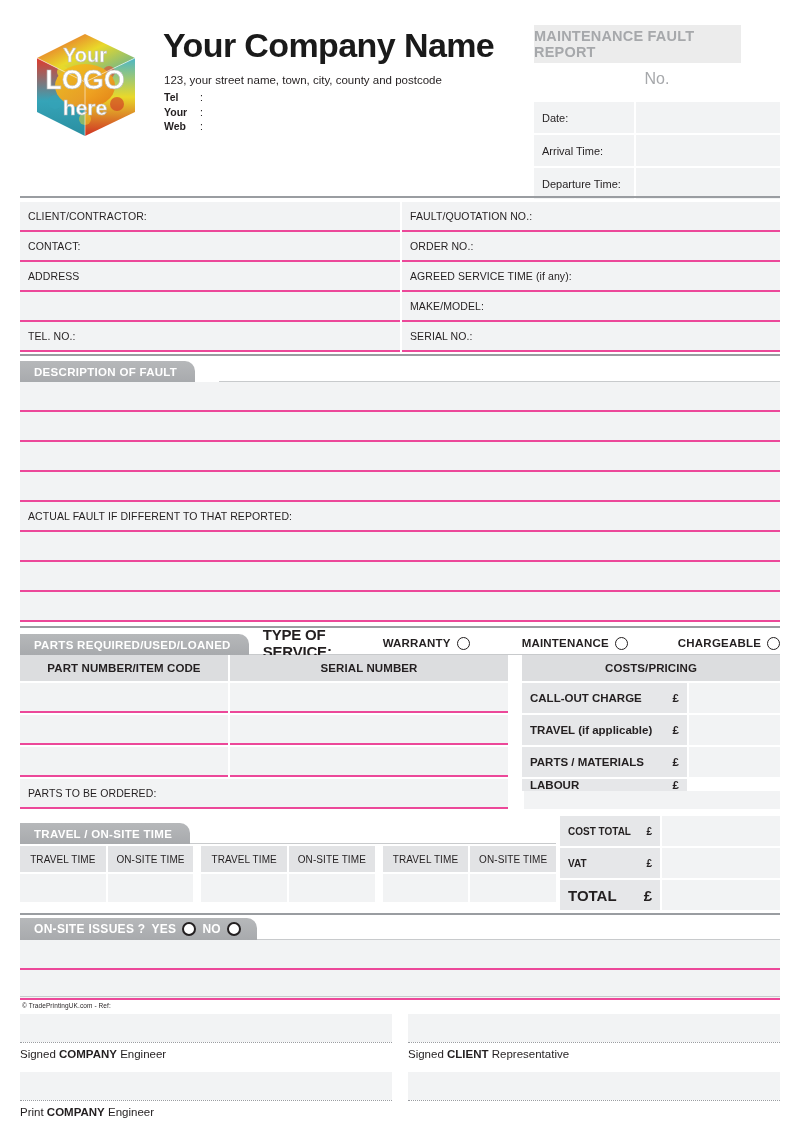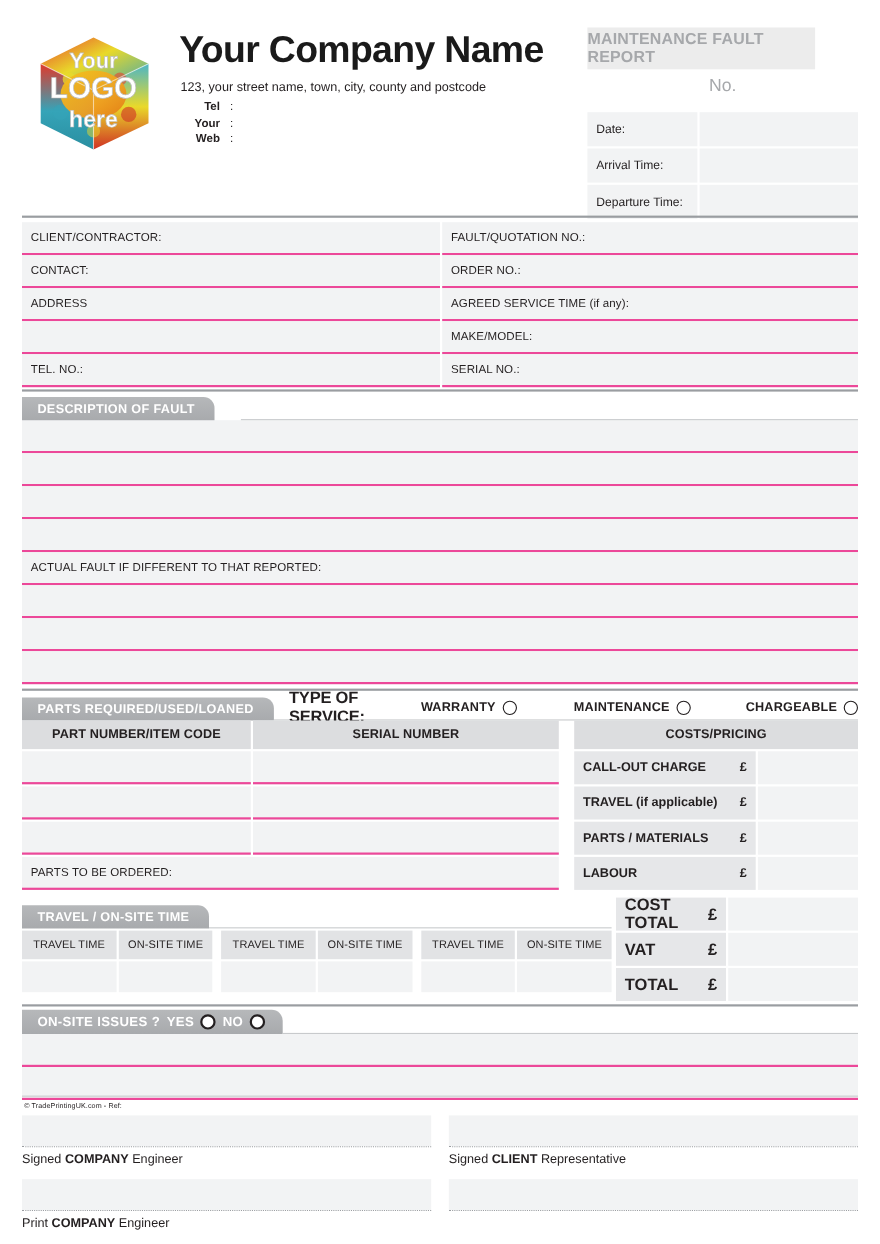--- a/index.html
+++ b/index.html
@@ -36,21 +36,21 @@
   .company-name {
     position: absolute; left: 163px; top: 24px;
     font-size: 34px; font-weight: bold; letter-spacing: -.6px;
     color: #1a1a1a; line-height: 42px;
   }
   .address {
     position: absolute; left: 164px; top: 74px;
     font-size: 11.5px; color: #231f20;
   }
   .contact-lines { position: absolute; left: 164px; top: 90px; font-size: 10.5px; }
-  .contact-lines .row { display: flex; line-height: 14.5px; text-align: right; }
+  .contact-lines .row { display: flex; line-height: 14.5px; }
   .contact-lines .k { width: 36px; font-weight: bold; }
   .contact-lines .c { width: 12px; }
 
   .doc-title {
     position: absolute; left: 534px; top: 25px; width: 207px; height: 38px;
     background: #ececec;
     display: flex; align-items: center; justify-content: center;
     font-size: 14.5px; font-weight: bold; letter-spacing: .2px;
     color: #a6a8ab;
   }
@@ -150,21 +150,21 @@
     display: flex; align-items: center; justify-content: center;
     font-size: 10px; letter-spacing: .1px; white-space: nowrap;
   }
   .tt-body { background: #f2f3f4; height: 28px; margin-top: 2px; }
 
   .totals { position: absolute; left: 560px; top: 816px; width: 220px; }
   .tot-row { display: flex; height: 30px; margin-bottom: 2px; }
   .tot-label {
     width: 100px; background: #e6e7e9;
     display: flex; align-items: center; padding: 0 8px;
-    font-size: 15px; font-weight: bold;
+    font-size: 10px; font-weight: bold;
   }
   .tot-label .txt { flex: 1; }
   .tot-row.big .tot-label { font-size: 15px; }
   .tot-value { flex: 1; background: #f2f3f4; margin-left: 2px; }
 
   .hr-mid { position: absolute; left: 20px; top: 913px; width: 760px; }
 
   
   .issues { position: absolute; left: 20px; top: 918px; width: 760px; }
   .issues-head { display: flex; align-items: flex-end; height: 22px; }
@@ -392,21 +392,21 @@
           </div>
           <div class="cost-value"></div>
         </div>
         <div class="cost-row" style="margin-left:14px;">
           <div class="cost-label">
             <span class="txt">PARTS / MATERIALS</span>
             <span class="gbp">£</span>
           </div>
           <div class="cost-value"></div>
         </div>
-        <div class="cost-row" style="margin-left:14px;">
+        <div class="cost-row" style="margin-left:14px;flex-direction:column;">
           <div class="cost-label">
             <span class="txt">LABOUR</span>
             <span class="gbp">£</span>
           </div>
           <div class="cost-value"></div>
         </div>
       </div>
     </div>
   </div>
 

